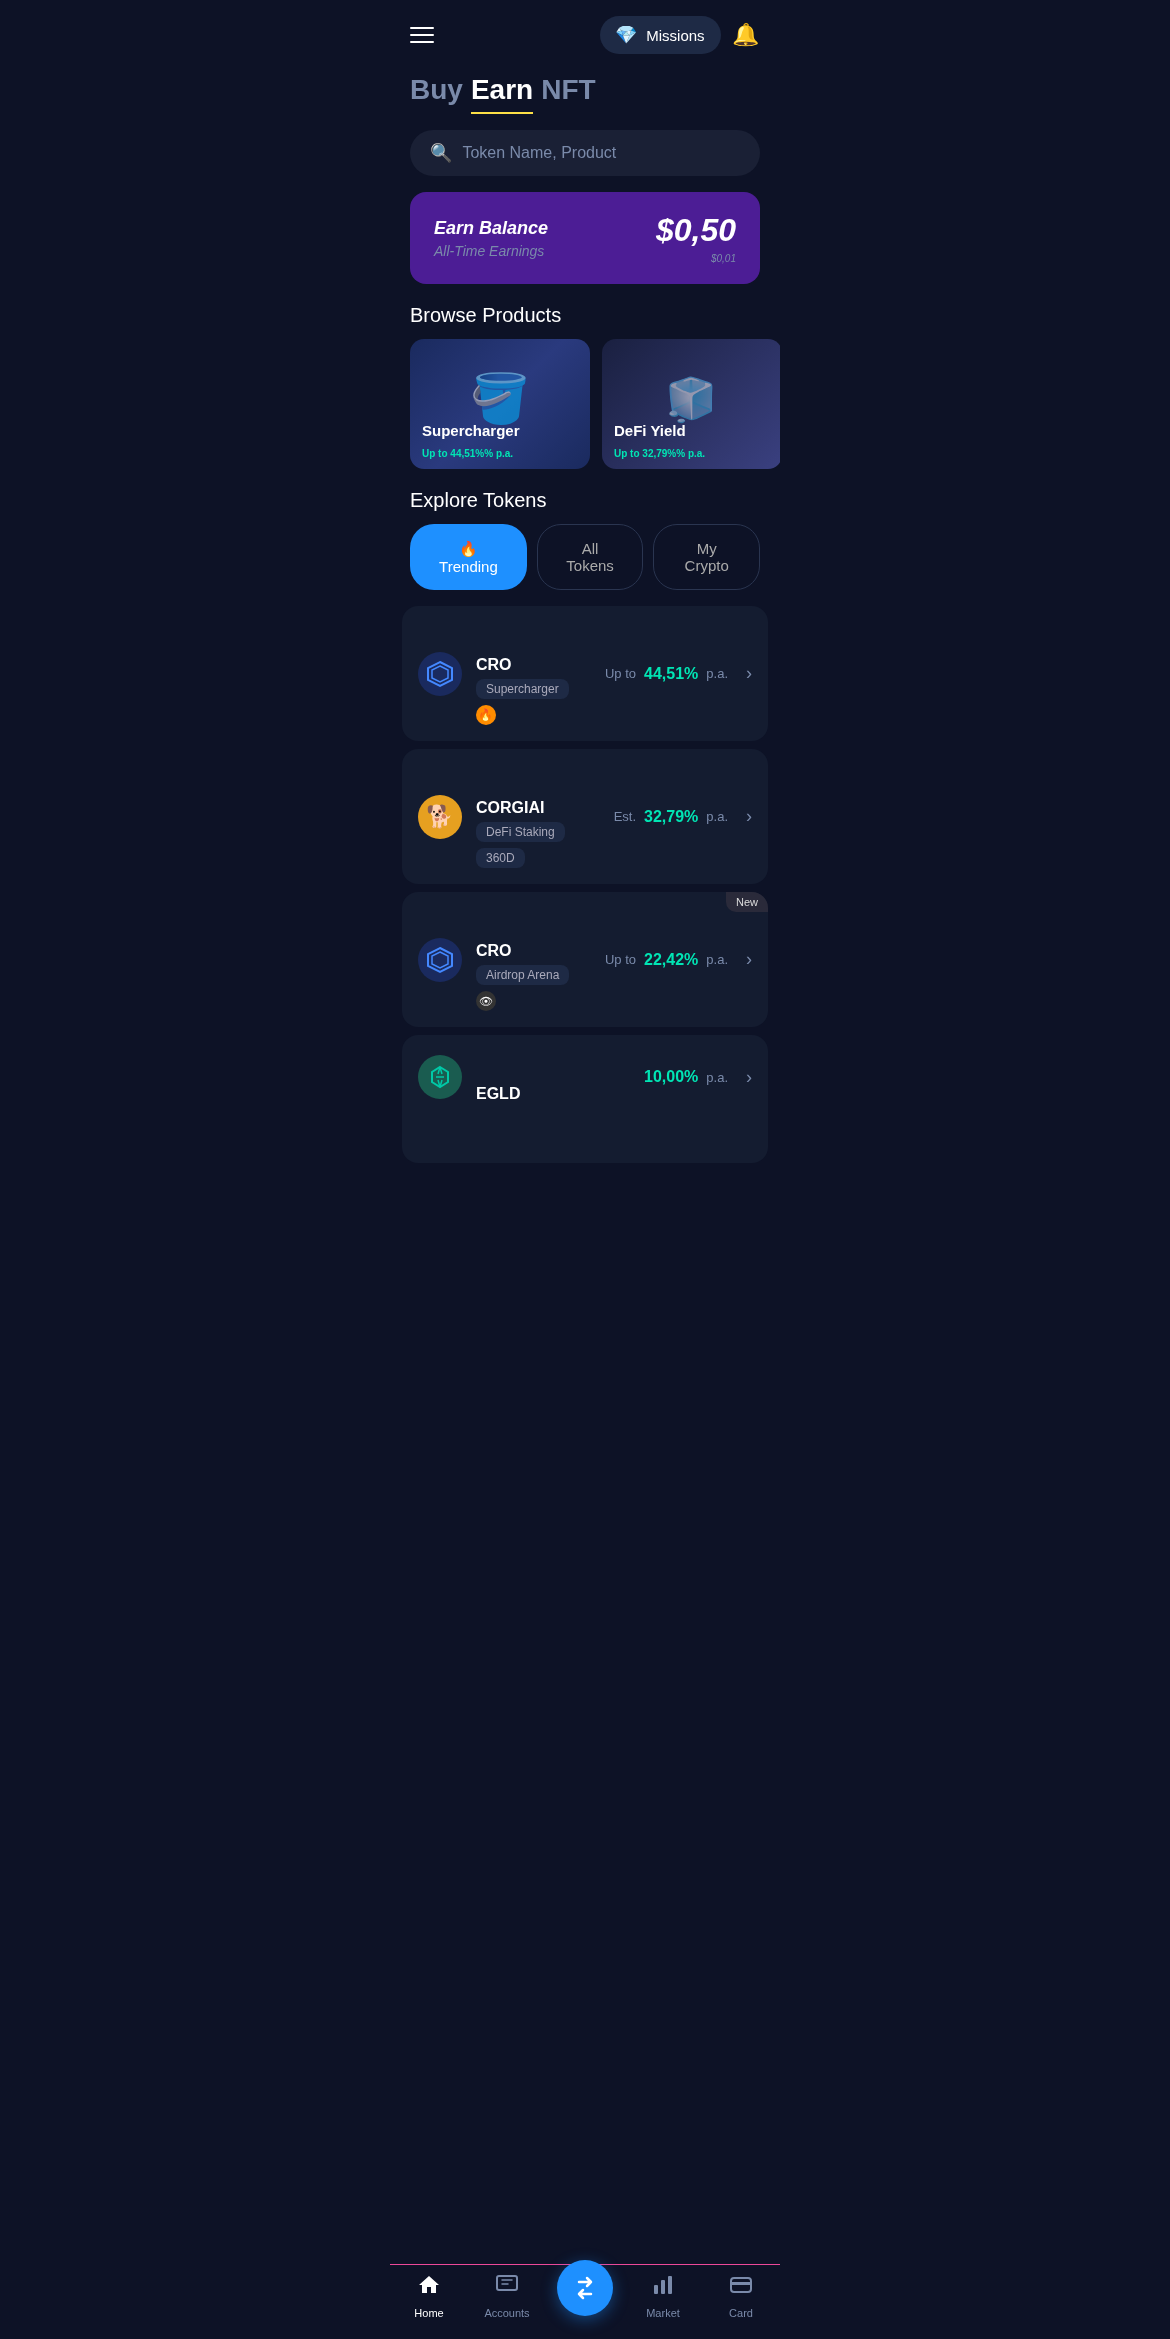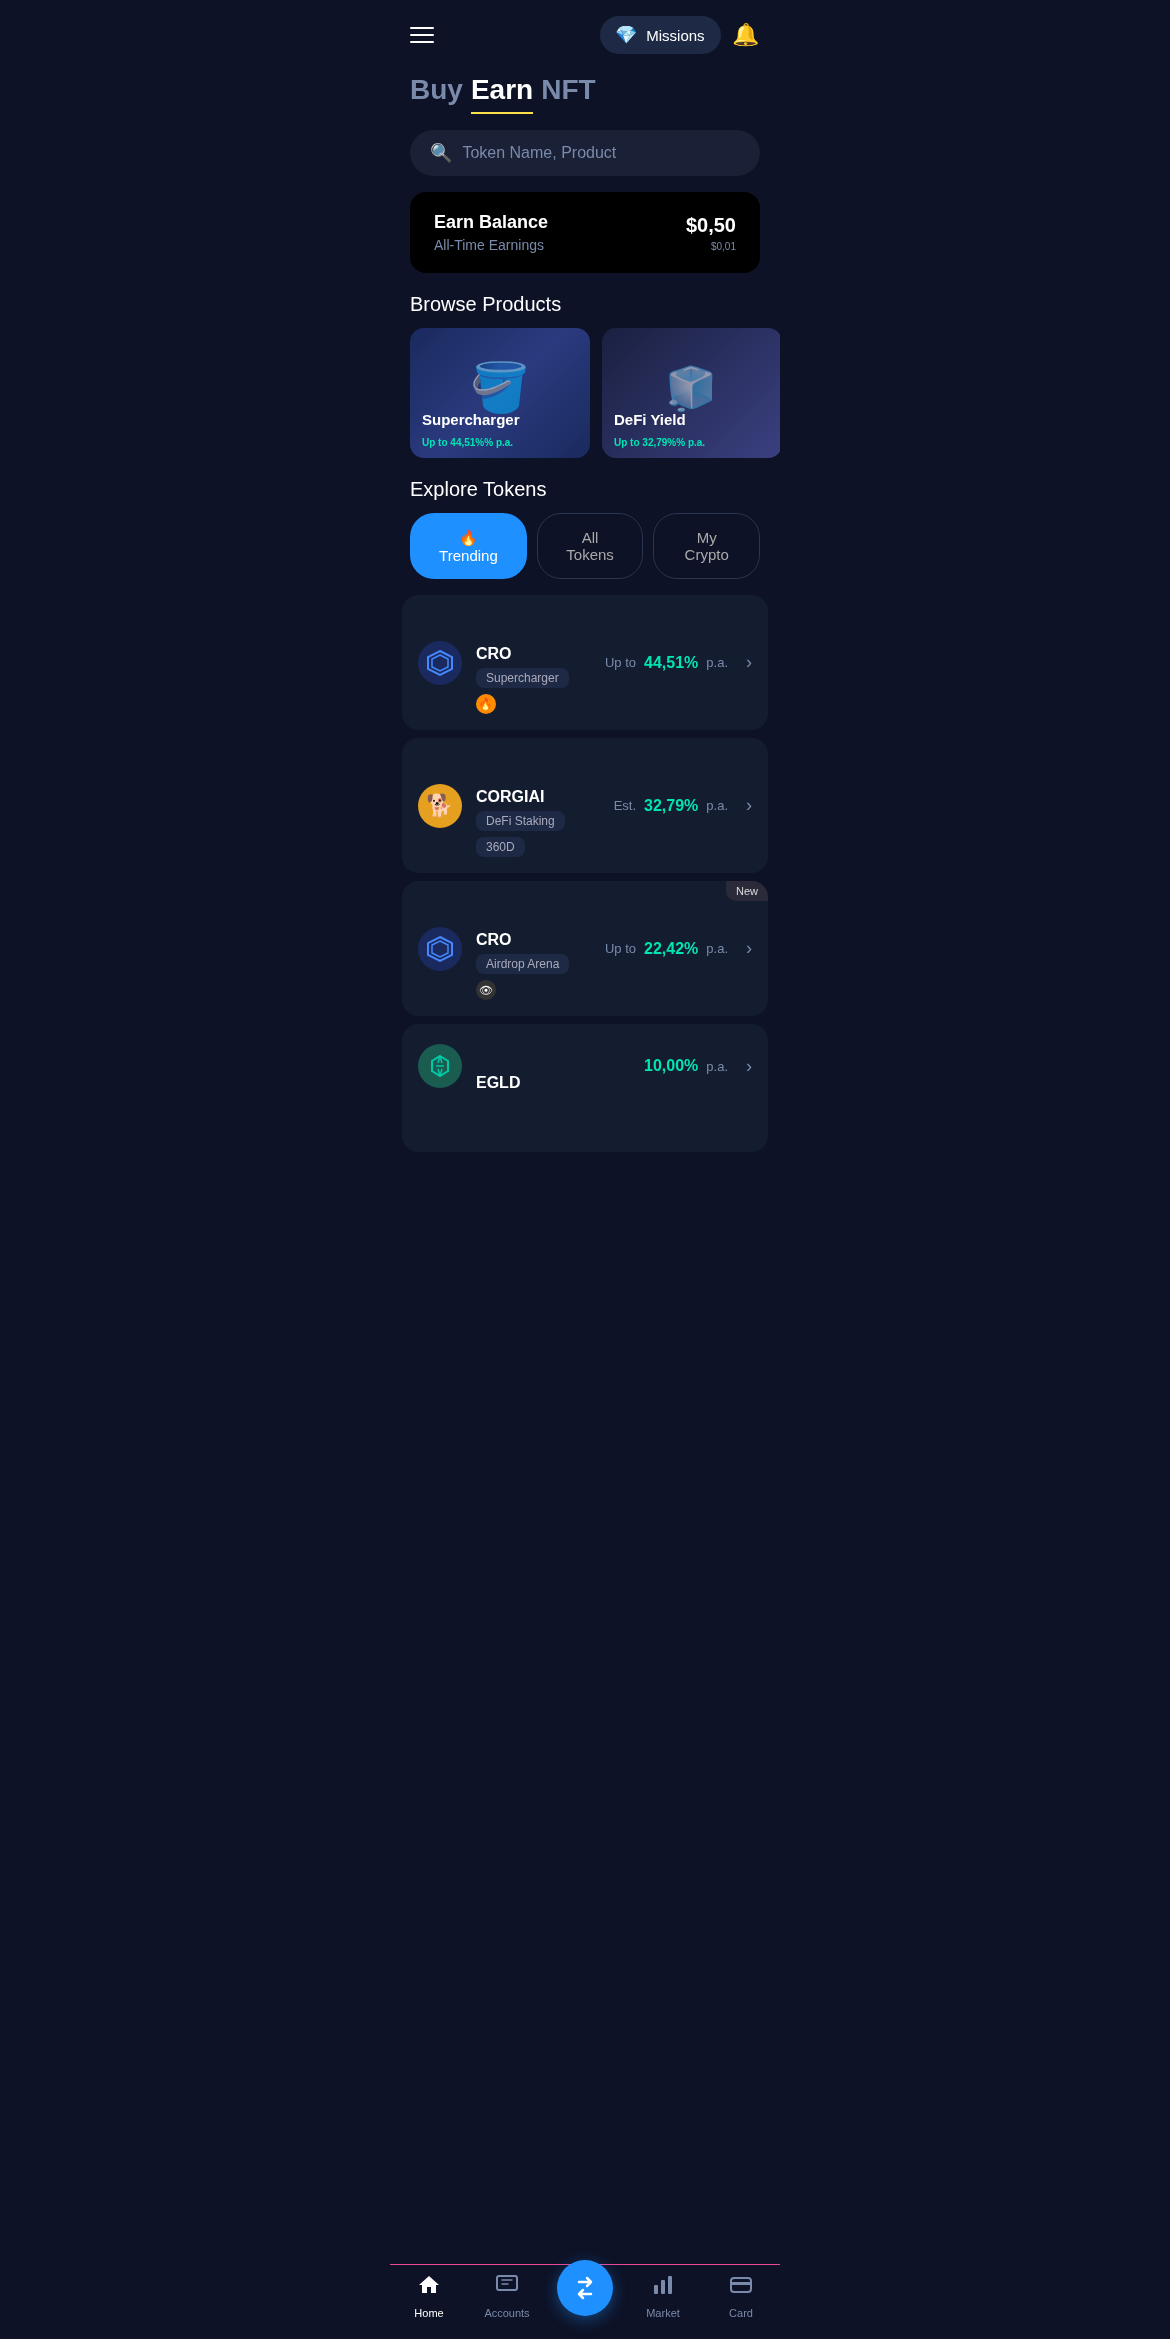--- a/index.html
+++ b/index.html
@@ -94,42 +94,43 @@
       font-size: 18px;
     }
     .search-placeholder {
       color: #7a8aaa;
       font-size: 16px;
     }
 
     
     .balance-card {
       margin: 0 20px 20px;
-      background: #000000;
+      background: #4c1d95;
       border-radius: 16px;
       padding: 20px 24px;
       display: flex;
       justify-content: space-between;
       align-items: center;
+      font-style: italic;
     }
     .balance-left .balance-title {
       font-size: 18px;
       font-weight: 700;
       color: #fff;
     }
     .balance-left .balance-subtitle {
       font-size: 14px;
       color: #7a8aaa;
       margin-top: 4px;
     }
     .balance-right {
       text-align: right;
     }
     .balance-right .balance-amount {
-      font-size: 20px;
+      font-size: 32px;
       font-weight: 700;
       color: #fff;
     }
     .balance-right .balance-earnings {
       font-size: 10px;
       color: #7a8aaa;
       margin-top: 4px;
     }
 
     

